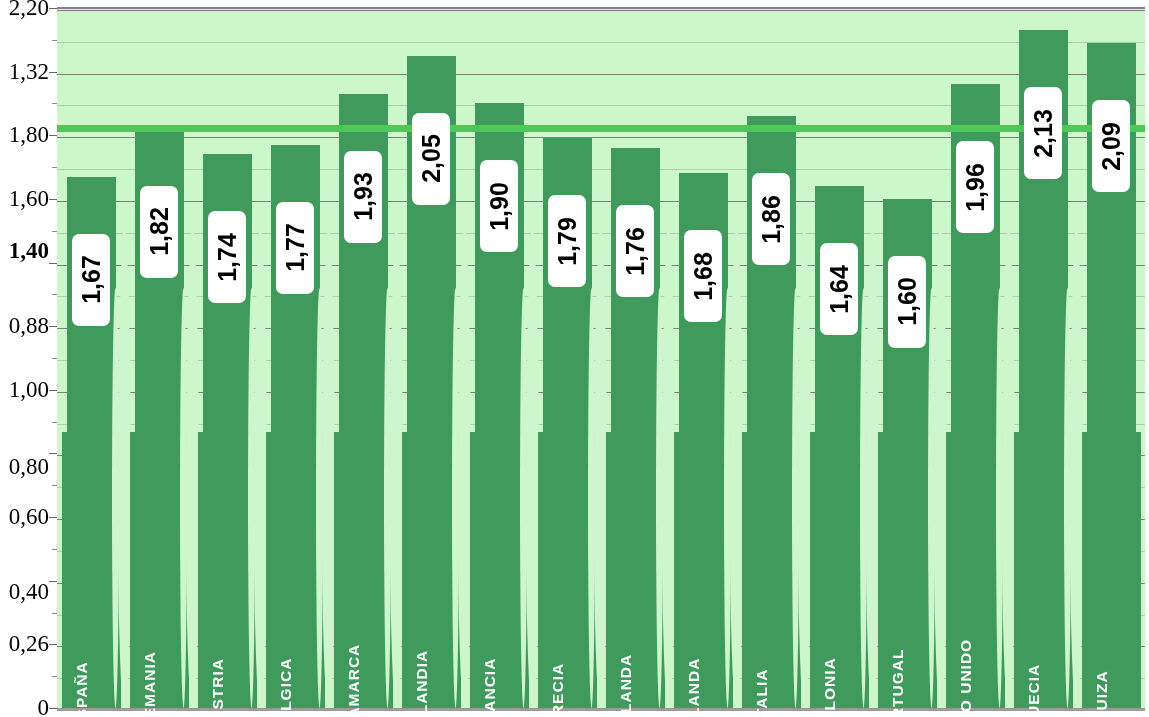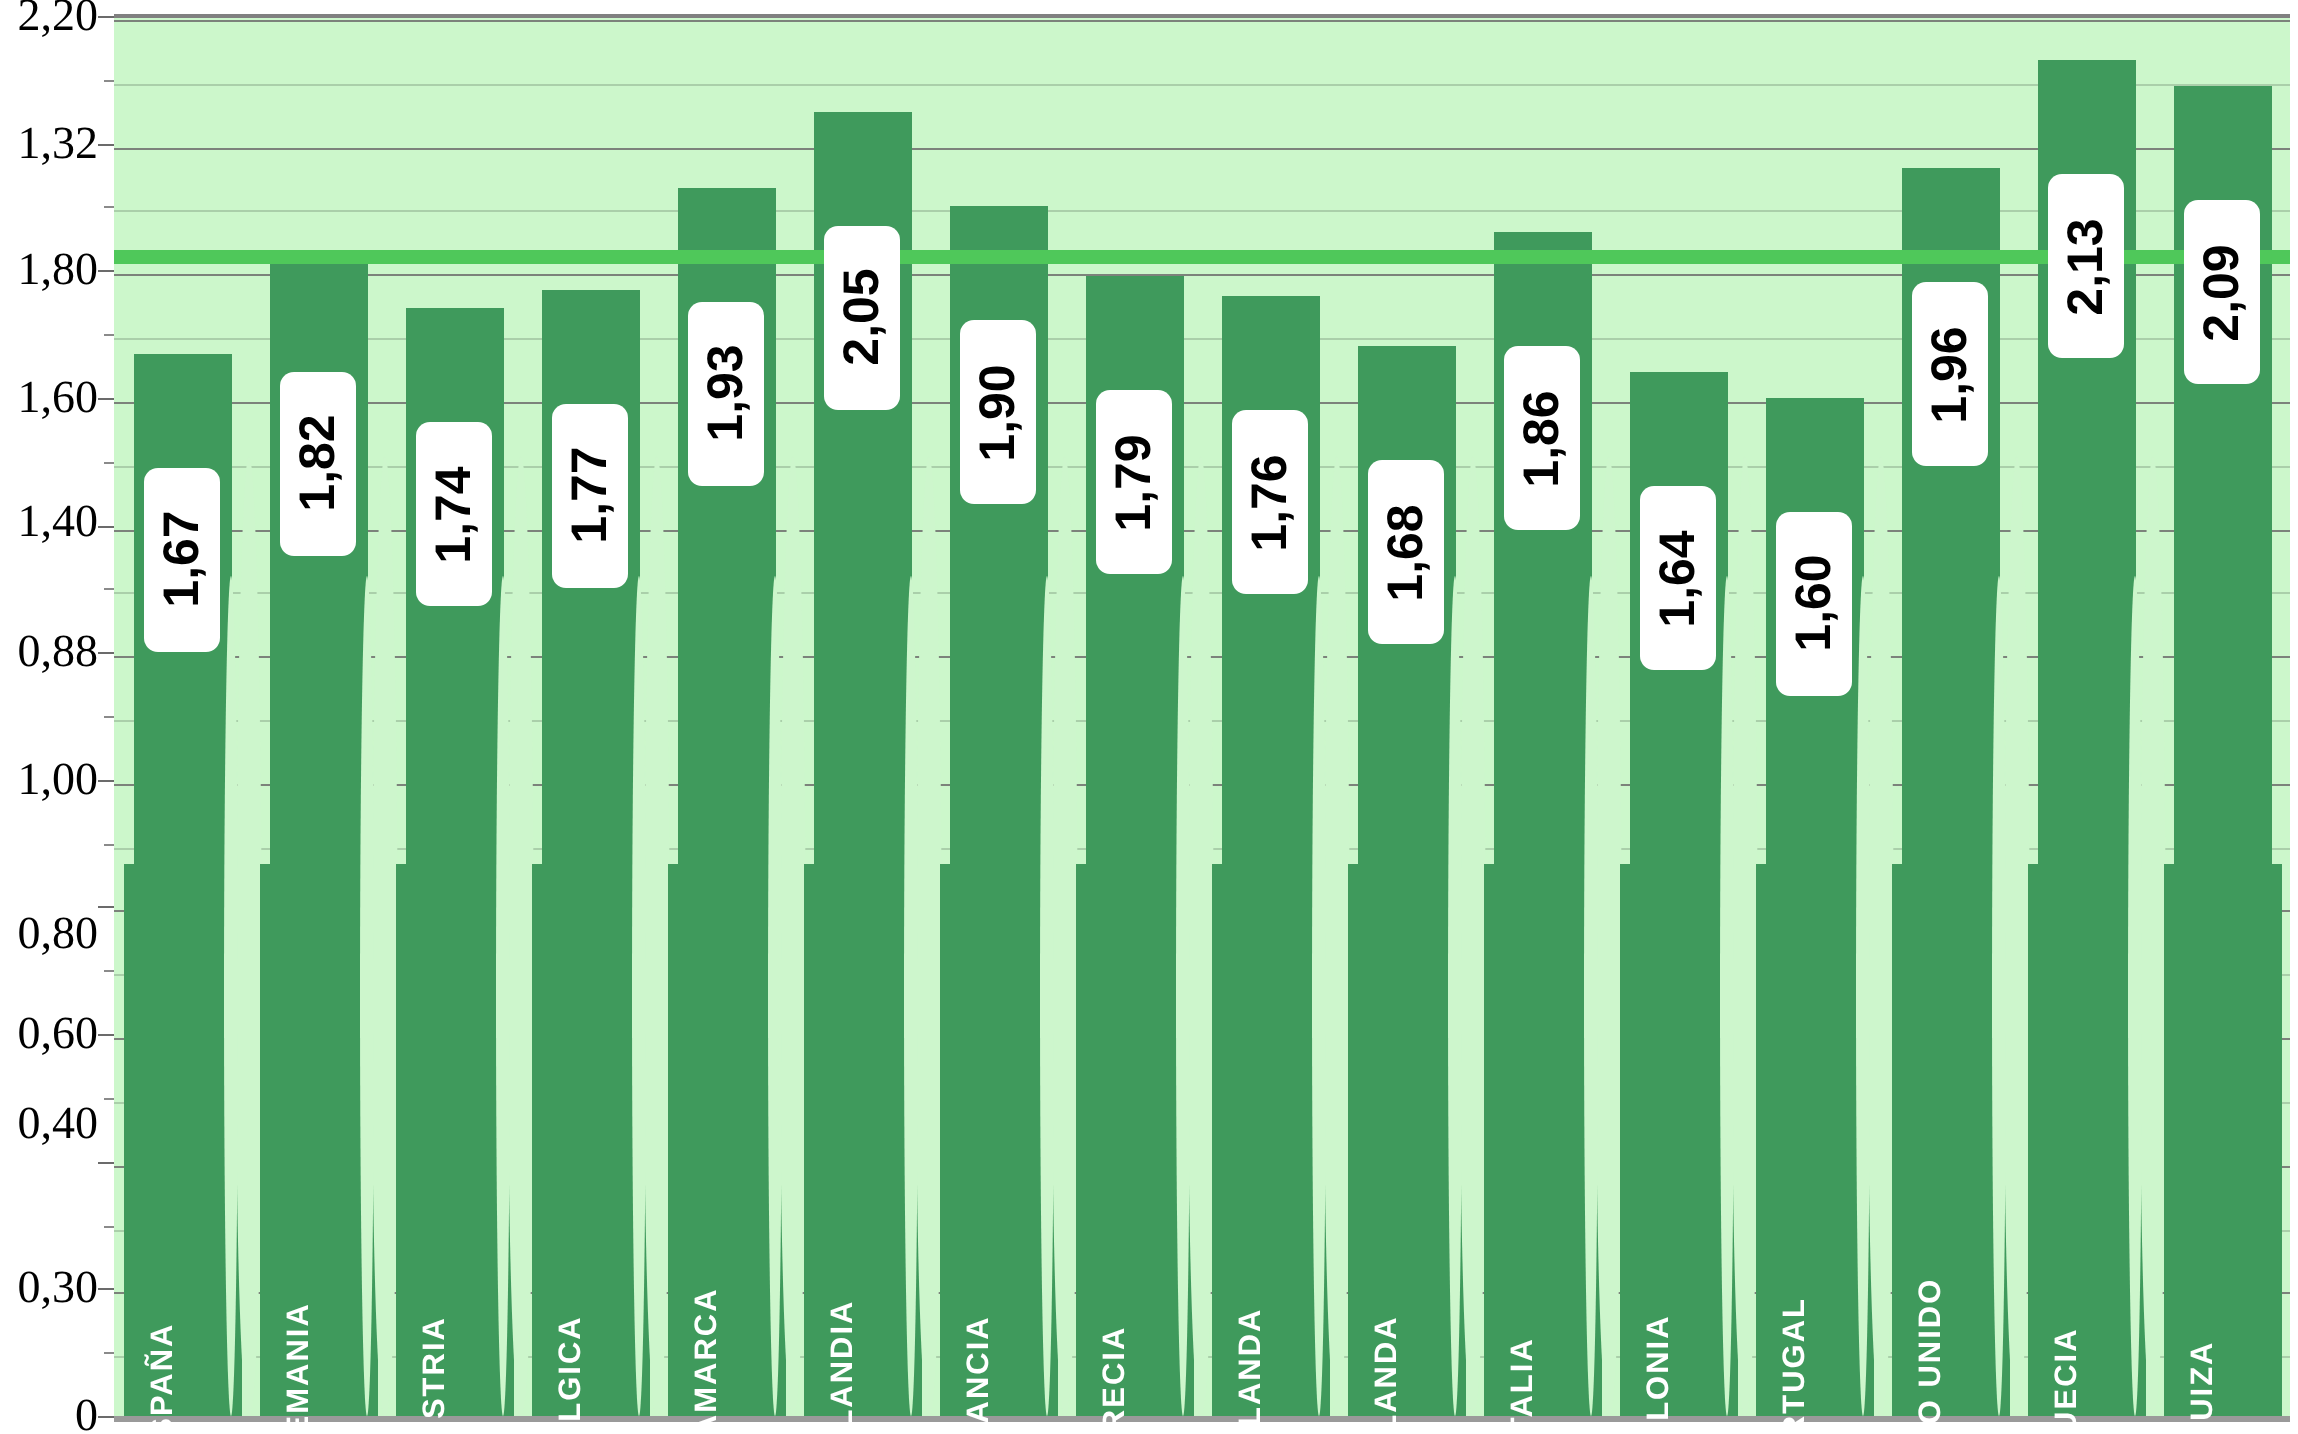--- a/index.html
+++ b/index.html
@@ -317,33 +317,33 @@
           </div>
         </div>
       </div>
     <div id="target-line" style="top: 115.727px; background: rgb(79, 200, 90);"></div>
     <div id="baseline"></div>
   </div>
 
   <div id="yaxis">
       <div class="ytick" style="top: 708px;">0</div>
       <div class="ytickmark" style="top: 708px;"></div>
-      <div class="ytick" style="top: 644.364px;">0,30</div>
+      <div class="ytick" style="top: 644.364px;">0,26</div>
       <div class="ytickmark" style="top: 644.364px;"></div>
-      <div class="ytick" style="top: 562px;">0,40</div>
+      <div class="ytick" style="top: 592px;">0,40</div>
       <div class="ytickmark" style="top: 580.727px;"></div>
       <div class="ytick" style="top: 517.091px;">0,60</div>
       <div class="ytickmark" style="top: 517.091px;"></div>
       <div class="ytick" style="top: 453.455px; margin-top: 14px;">0,80</div>
       <div class="ytickmark" style="top: 453.455px;"></div>
       <div class="ytick" style="top: 389.818px;">1,00</div>
       <div class="ytickmark" style="top: 389.818px;"></div>
       <div class="ytick" style="top: 326.182px;">0,88</div>
       <div class="ytickmark" style="top: 326.182px;"></div>
-      <div class="ytick" style="top: 261px;">1,40</div>
+      <div class="ytick" style="top: 251px; font-weight: bold;">1,40</div>
       <div class="ytickmark" style="top: 262.545px;"></div>
       <div class="ytick" style="top: 198.909px;">1,60</div>
       <div class="ytickmark" style="top: 198.909px;"></div>
       <div class="ytick" style="top: 135.273px;">1,80</div>
       <div class="ytickmark" style="top: 135.273px;"></div>
       <div class="ytick" style="top: 71.6364px;">1,32</div>
       <div class="ytickmark" style="top: 71.6364px;"></div>
       <div class="ytick" style="top: 8px;">2,20</div>
       <div class="ytickmark" style="top: 8px;"></div>
       <div class="yminor" style="top: 676.182px;"></div>

